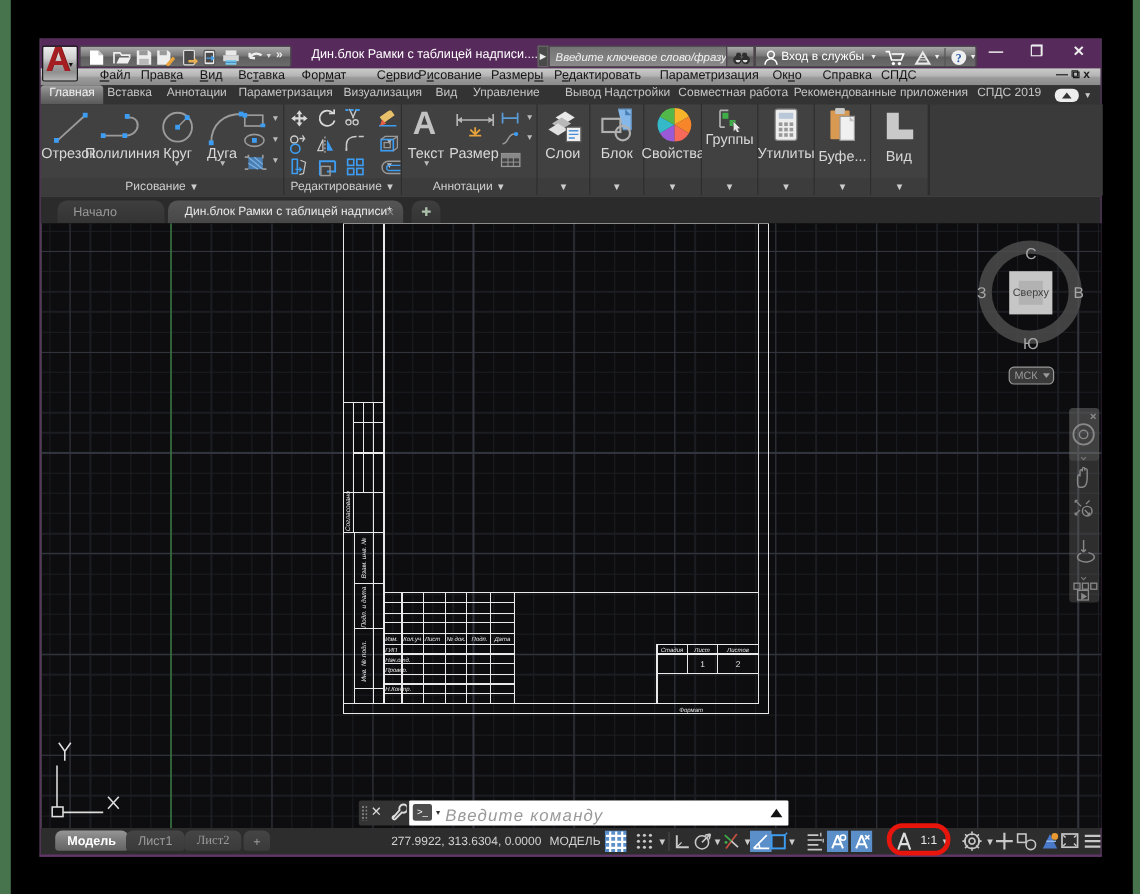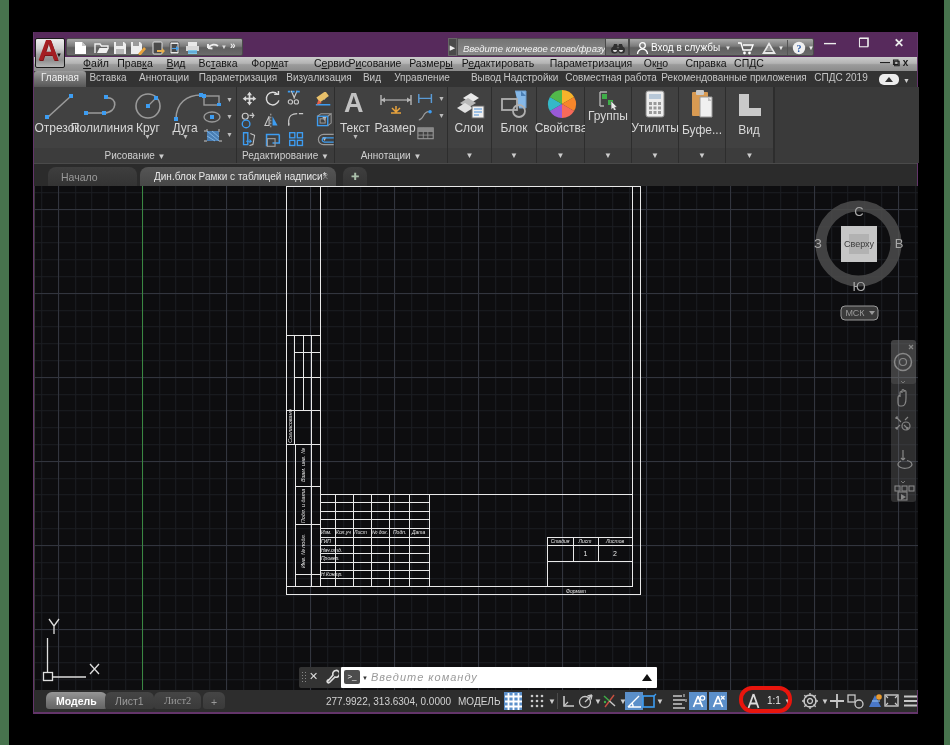--- a/index.html
+++ b/index.html
@@ -71,21 +71,21 @@
 #greenline { position:absolute; left:107px; top:0; width:1px; height:100%; background:#3a8842; }
 
 #cmdline { position:absolute; left:265px; top:635px; width:358px; height:21px; background:#333; z-index:5; border-radius:2px;}
 #cmdgrip { position:absolute; left:2px; top:4px; width:5px; height:13px;
   background-image:radial-gradient(#888 30%, transparent 30%); background-size:3px 3px; }
 #cmdx { position:absolute; left:10px; top:3px; color:#ddd; font-size:11px; }
 #cmdwrench { position:absolute; left:26px; top:2px; }
 #cmdinput { position:absolute; left:42px; top:0px; width:316px; height:21px; background:#fff; border-radius:1px;}
 #cmdico { position:absolute; left:3px; top:3px; width:16px; height:14px; background:#4d4d4d; border-radius:2px; color:#fff; font-size:8px; text-align:center; line-height:14px;}
 #cmddd { position:absolute; left:21px; top:8px; font-size:6px; color:#333;}
-#cmdtext { position:absolute; left:30px; top:4px; color:#9a9a9a; font-style:italic; font-size:11px; letter-spacing:1px;}
+#cmdtext { position:absolute; left:30px; top:4px; color:#9a9a9a; font-style:italic; font-size:14px; letter-spacing:1px;}
 #cmdup { position:absolute; right:5px; top:7px; width:0; height:0; border-left:5px solid transparent; border-right:5px solid transparent; border-bottom:7px solid #111;}
 
 #statusbar { position:absolute; left:0; top:658px; width:100%; height:22px; background:#2d2d2d; color:#c8c8c8; }
 .mtab { position:absolute; top:2px; height:17px; padding:3px 10px 0 10px; font-size:10.5px; color:#9a9a9a;
   background:linear-gradient(180deg,#454545,#3a3a3a); border-radius:6px 6px 3px 3px;}
 .mtab.active { background:linear-gradient(180deg,#969696,#757575 60%,#646464); color:#fff; font-weight:bold; }
 #coords { position:absolute; left:292px; top:6px; width:125px; font-size:10px; color:#d2d2d2; text-align:center; white-space:nowrap;}
 #smodel { position:absolute; left:424px; top:6px; font-size:10px; color:#d2d2d2;}
 .sic { position:absolute; top:2px; width:18px; height:18px; }
 .sdd { position:absolute; top:7px; font-size:8px; color:#ccc; }
@@ -133,20 +133,21 @@
             <rect x="1" y="5" width="13" height="5" fill="#d8d8d8"></rect>
             <rect x="3" y="9" width="9" height="4" fill="#7ec8e8"></rect>
             <path d="M3 11 h9" stroke="#4a90c8"></path>
           </svg>
         <svg class="abs" style="left:138px;top:2px;" width="16" height="14">
             <path d="M3 7 C6 3 10 3 13 5 M3 7 l0 -4 M3 7 l4.5 0.5" fill="none" stroke="#ededed" stroke-width="2"></path>
           </svg>
         <div class="abs" style="left:154px;top:5px;font-size:6px;color:#ddd;">▼</div>
         <div class="abs" style="left:163px;top:1px;font-size:10px;color:#eee;font-weight:bold;">»</div>
       </div>
+      <div id="title-text">Дин.блок Рамки с таблицей надписи....</div>
       <div id="searcharr">▶</div>
       <div id="searchwrap">
           <span class="ph">Введите ключевое слово/фразу</span>
         </div>
       <div id="binoc">
           <svg class="abs" style="left:3px;top:2px;" width="18" height="14">
             <path d="M2 9 a3.5 3.5 0 1 0 7 0 a3.5 3.5 0 1 0 -7 0 M9 9 a3.5 3.5 0 1 0 7 0 a3.5 3.5 0 1 0 -7 0" fill="#2f2f2f"></path>
             <path d="M4 9 a2 2 0 1 0 4 0 M10 9 a2 2 0 1 0 4 0" fill="#fff" fill-opacity="0.85"></path>
             <path d="M5 3 h3 l1 3 h-5 z M10 3 h3 l1 3 h-5 z" fill="#2f2f2f"></path>
           </svg>

